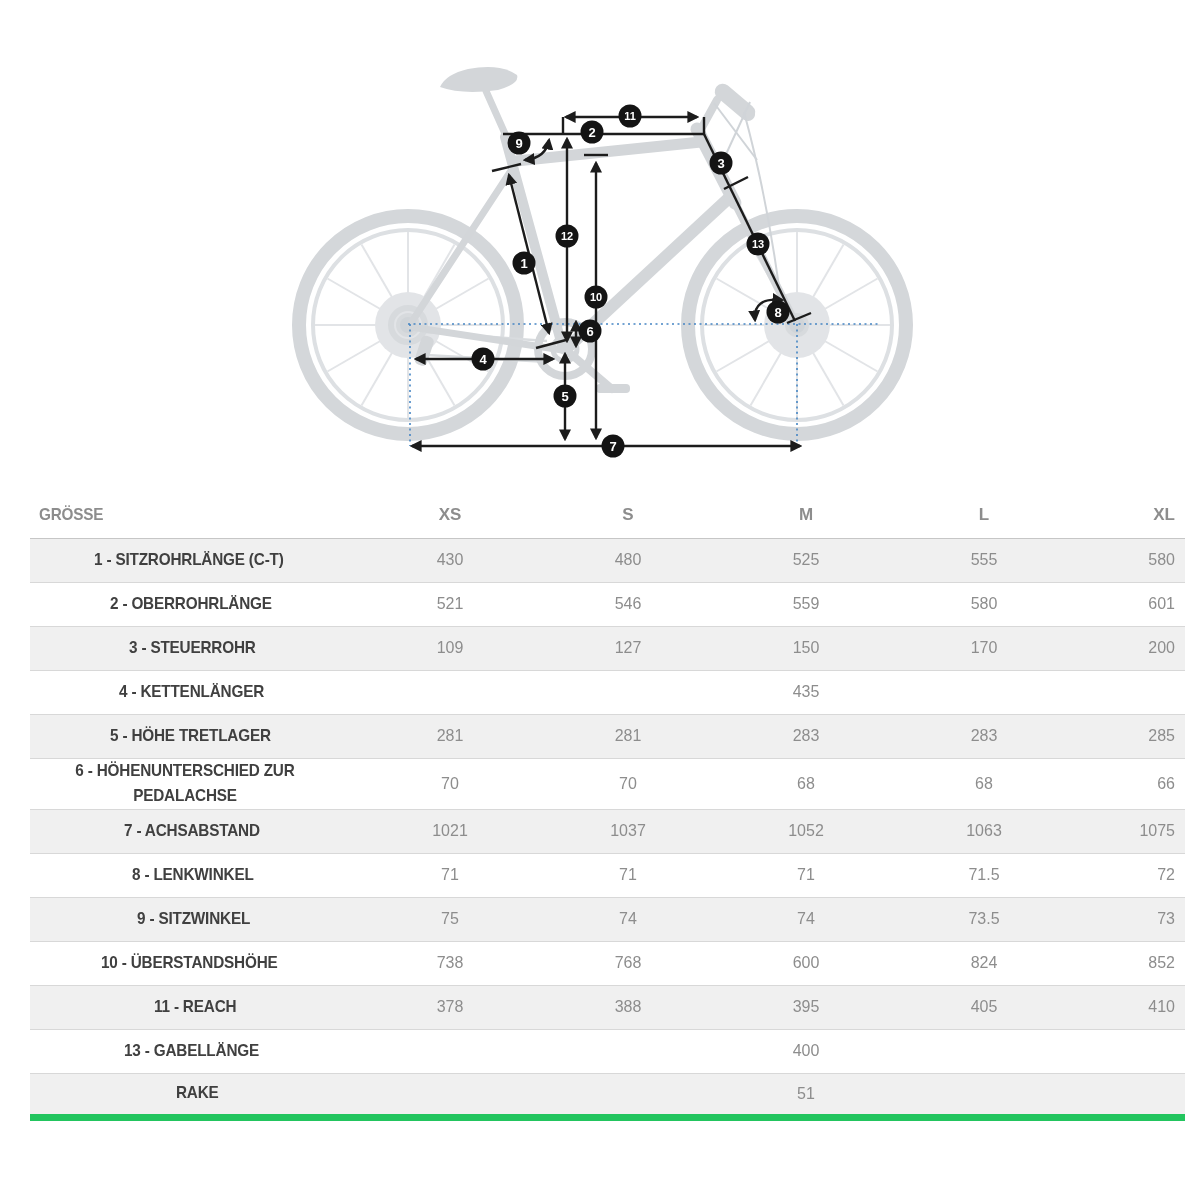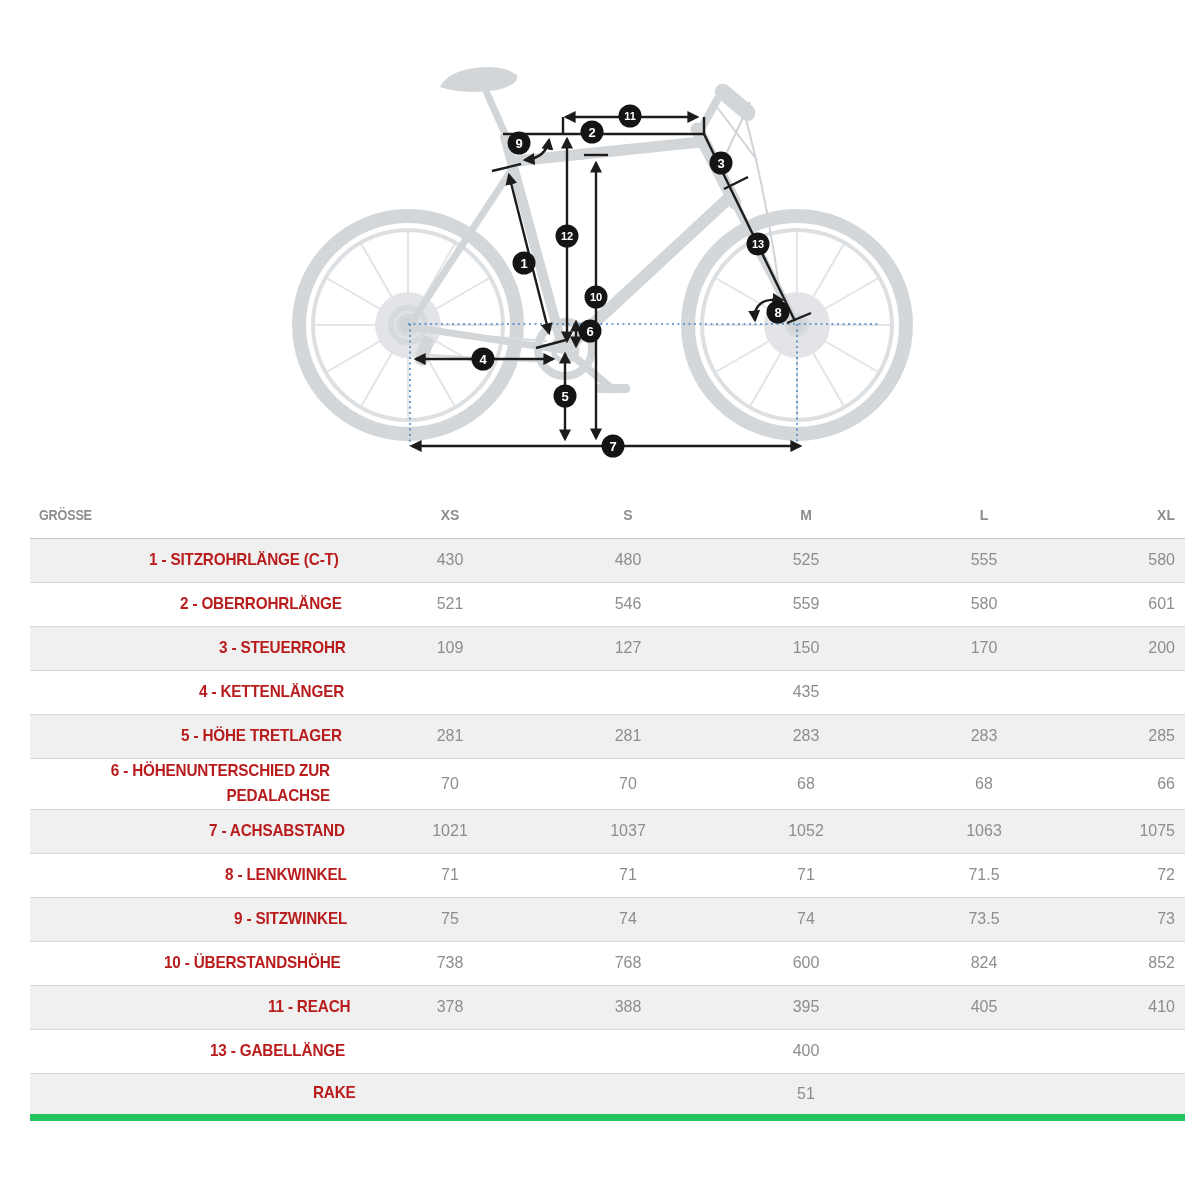--- a/index.html
+++ b/index.html
@@ -23,29 +23,29 @@
   .dim{stroke:#1c1c1c;stroke-width:2.4;fill:none;}
   .bluedot{stroke:#4585c4;stroke-width:1.6;fill:none;stroke-dasharray:2 3.5;}
   .mk circle{fill:#141414;}
   .mk text{fill:#ffffff;font-weight:bold;font-size:13px;text-anchor:middle;font-family:"Liberation Sans",sans-serif;}
   .mk.two text{font-size:11px;}
 
   
   table.geo{border-collapse:collapse;table-layout:fixed;width:1155px;margin-left:30px;margin-top:0;}
   table.geo th,table.geo td{padding:0;vertical-align:middle;}
   thead tr{height:46px;border-bottom:1px solid #c6c6c6;}
-  thead th{color:#8d8d8d;font-size:14px;font-weight:bold;text-align:center;}
+  thead th{color:#8d8d8d;font-size:17px;font-weight:bold;text-align:center;}
   thead th.lbl{text-align:left;}
   thead th.last{text-align:right;padding-right:10px;}
   tbody tr{height:44px;border-top:1px solid #d8d8d8;}
   tbody tr:first-child{border-top:none;}
   tbody tr:last-child{border-bottom:7px solid #22c55e;}
   tbody tr:nth-child(odd){background:#f0f0f0;}
   tbody tr.tall{height:51px;}
-  td.lbl{color:#b91c1c;font-weight:bold;font-size:17px;text-align:right;line-height:1.42;}
+  td.lbl{color:#404040;font-weight:bold;font-size:17px;text-align:center;line-height:1.42;}
   td.val{color:#8d8d8d;font-size:16px;text-align:center;}
   td.val.last{text-align:right;padding-right:10px;}
   .cond{display:inline-block;transform:scaleX(.9);transform-origin:0 50%;letter-spacing:-.2px;padding-left:10px;}
   td.lbl .cond{max-width:300px;}
 </style>
 </head>
 <body>
 
 <div class="diagram">
 <svg width="1200" height="492" viewBox="0 0 1200 492">

